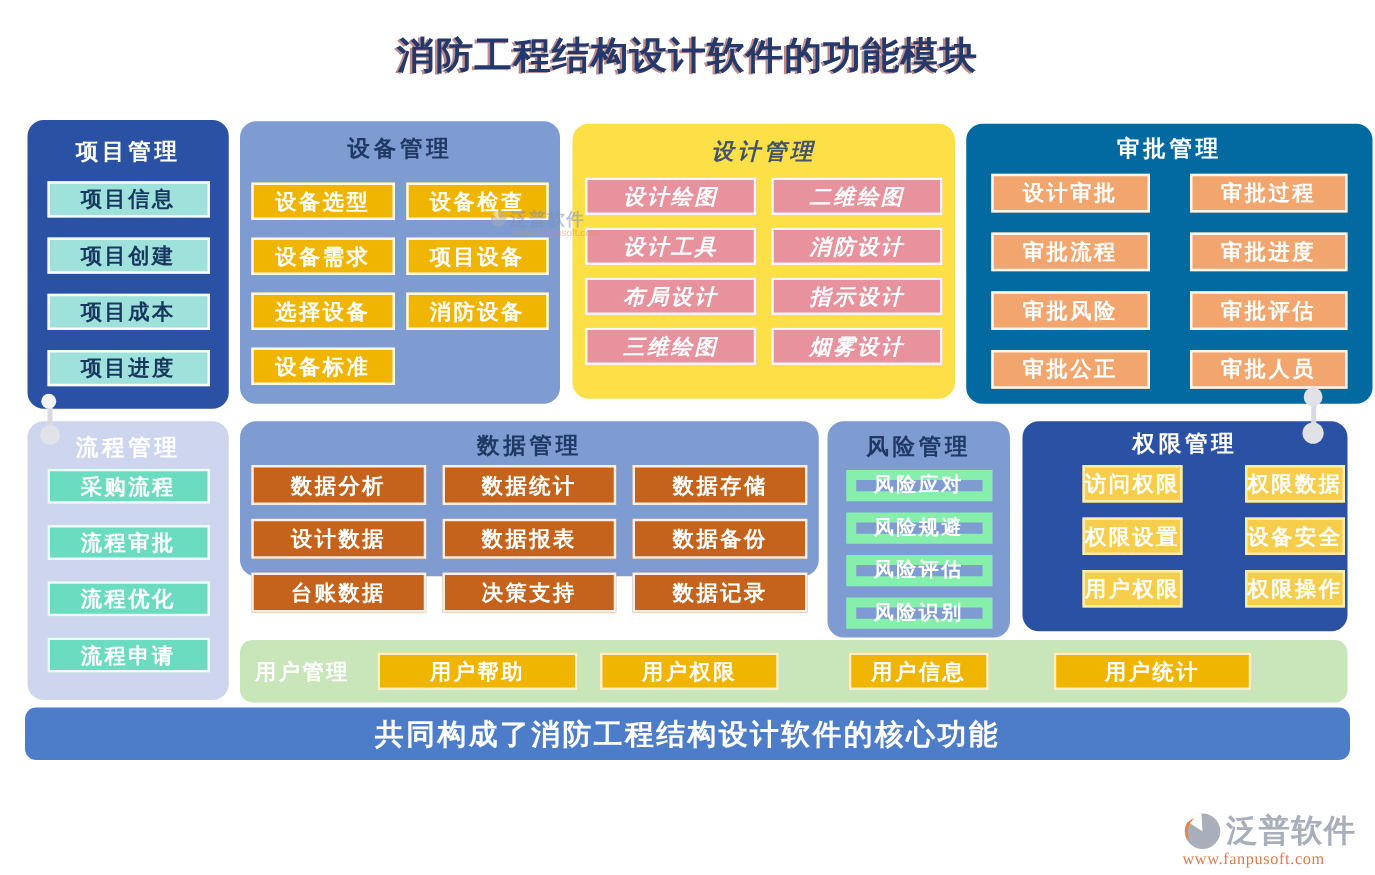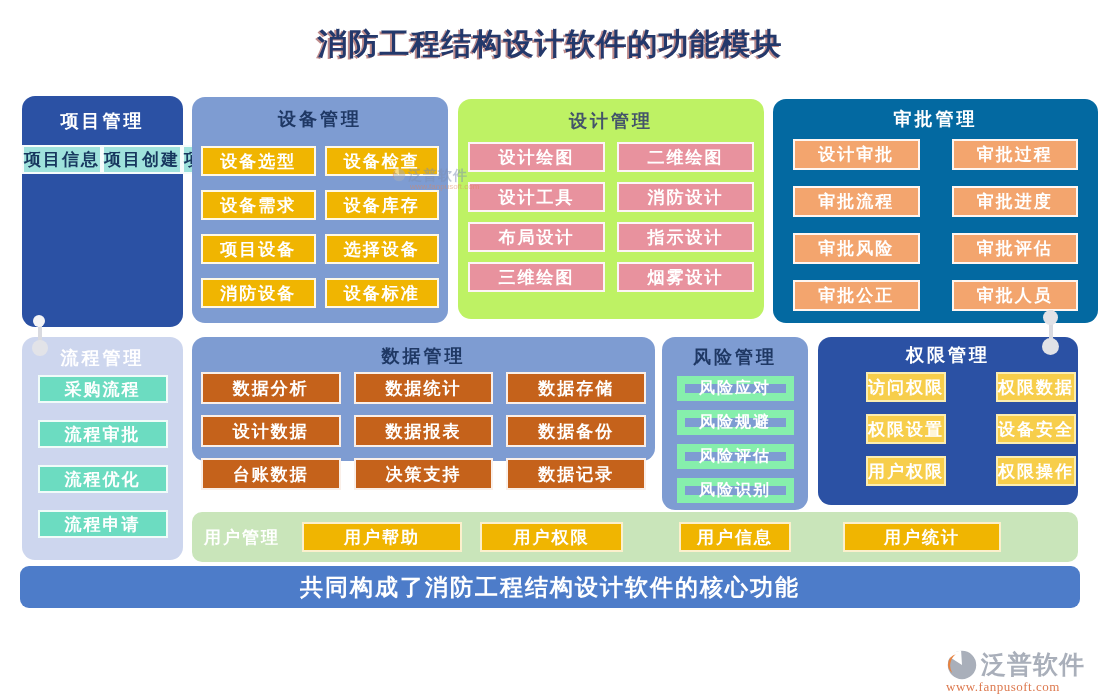--- a/index.html
+++ b/index.html
@@ -21,21 +21,21 @@
 
   
   .panel{position:absolute;border-radius:13px;box-sizing:border-box;}
   .pt{margin:0;text-align:center;font-size:18px;font-weight:bold;letter-spacing:3px;}
   .pt.light{color:#ffffff;}
   .pt.navy{color:#1F3864;}
   .pt.slate{color:#44546A;}
 
   .p-project   {left:22px;  top:96px;  width:161px; height:231px; background:#2B51A4;}
   .p-equipment {left:192px; top:97px;  width:256px; height:226px; background:#7E9CD2;}
-  .p-design    {left:458px; top:99px;  width:306px; height:220px; background:#bef264;}
+  .p-design    {left:458px; top:99px;  width:306px; height:220px; background:#fde047;font-style:italic;}
   .p-approval  {left:773px; top:99px;  width:325px; height:224px; background:#0369a1;}
   .p-process   {left:22px;  top:337px; width:161px; height:223px; background:#CDD6EE;}
   .p-data      {left:192px; top:337px; width:463px; height:124px; background:#7E9CD2;}
   .p-risk      {left:662px; top:337px; width:146px; height:173px; background:#7E9CD2;}
   .p-permission{left:818px; top:337px; width:260px; height:168px; background:#2B51A4;}
 
   
   .btn{
     display:flex;align-items:center;justify-content:center;
     font-weight:bold;font-size:17px;letter-spacing:2px;color:#fff;
@@ -46,21 +46,21 @@
   .gold  {background:#F0B501;}
   .pink  {background:#E8929E;}
   .orange{background:#F3A56E;}
   .mint  {background:#6CDCC1;}
   .rust  {background:#C5621B;}
   .bluebtn{background:transparent;border:8px solid #86efac;}
   .yellow{background:#F7CE4B;border-color:#FBEDB0;margin-left:36px;}
 
   
   .p-project .pt{margin-top:13px;}
-  .p-project .col{display:flex;flex-direction:row;align-items:center;gap:0;margin-top:12px;}
+  .p-project .col{display:flex;flex-direction:column;align-items:center;gap:16px;margin-top:12px;}
   .p-project .btn{width:130px;height:29px;}
 
   .p-equipment .pt{margin-top:10px;}
   .p-equipment .grid{display:grid;grid-template-columns:1fr 1fr;gap:14px 9px;margin:15px 9px 0;}
   .p-equipment .btn{height:30px;}
 
   .p-design .pt{margin-top:10px;}
   .p-design .grid{display:grid;grid-template-columns:1fr 1fr;gap:10px 12px;margin:9px 10px 0;}
   .p-design .btn{height:30px;}
 
@@ -152,21 +152,20 @@
       <div class="btn cyan">项目进度</div>
     </div>
   </section>
 
   <section class="panel p-equipment">
     <h2 class="pt navy">设备管理</h2>
     <div class="grid">
       <div class="btn gold">设备选型</div>
       <div class="btn gold">设备检查</div>
       <div class="btn gold">设备需求</div>
-      <div class="btn gold">设备库存</div>
       <div class="btn gold">项目设备</div>
       <div class="btn gold">选择设备</div>
       <div class="btn gold">消防设备</div>
       <div class="btn gold">设备标准</div>
     </div>
   </section>
 
   <section class="panel p-design">
     <h2 class="pt slate">设计管理</h2>
     <div class="grid">

